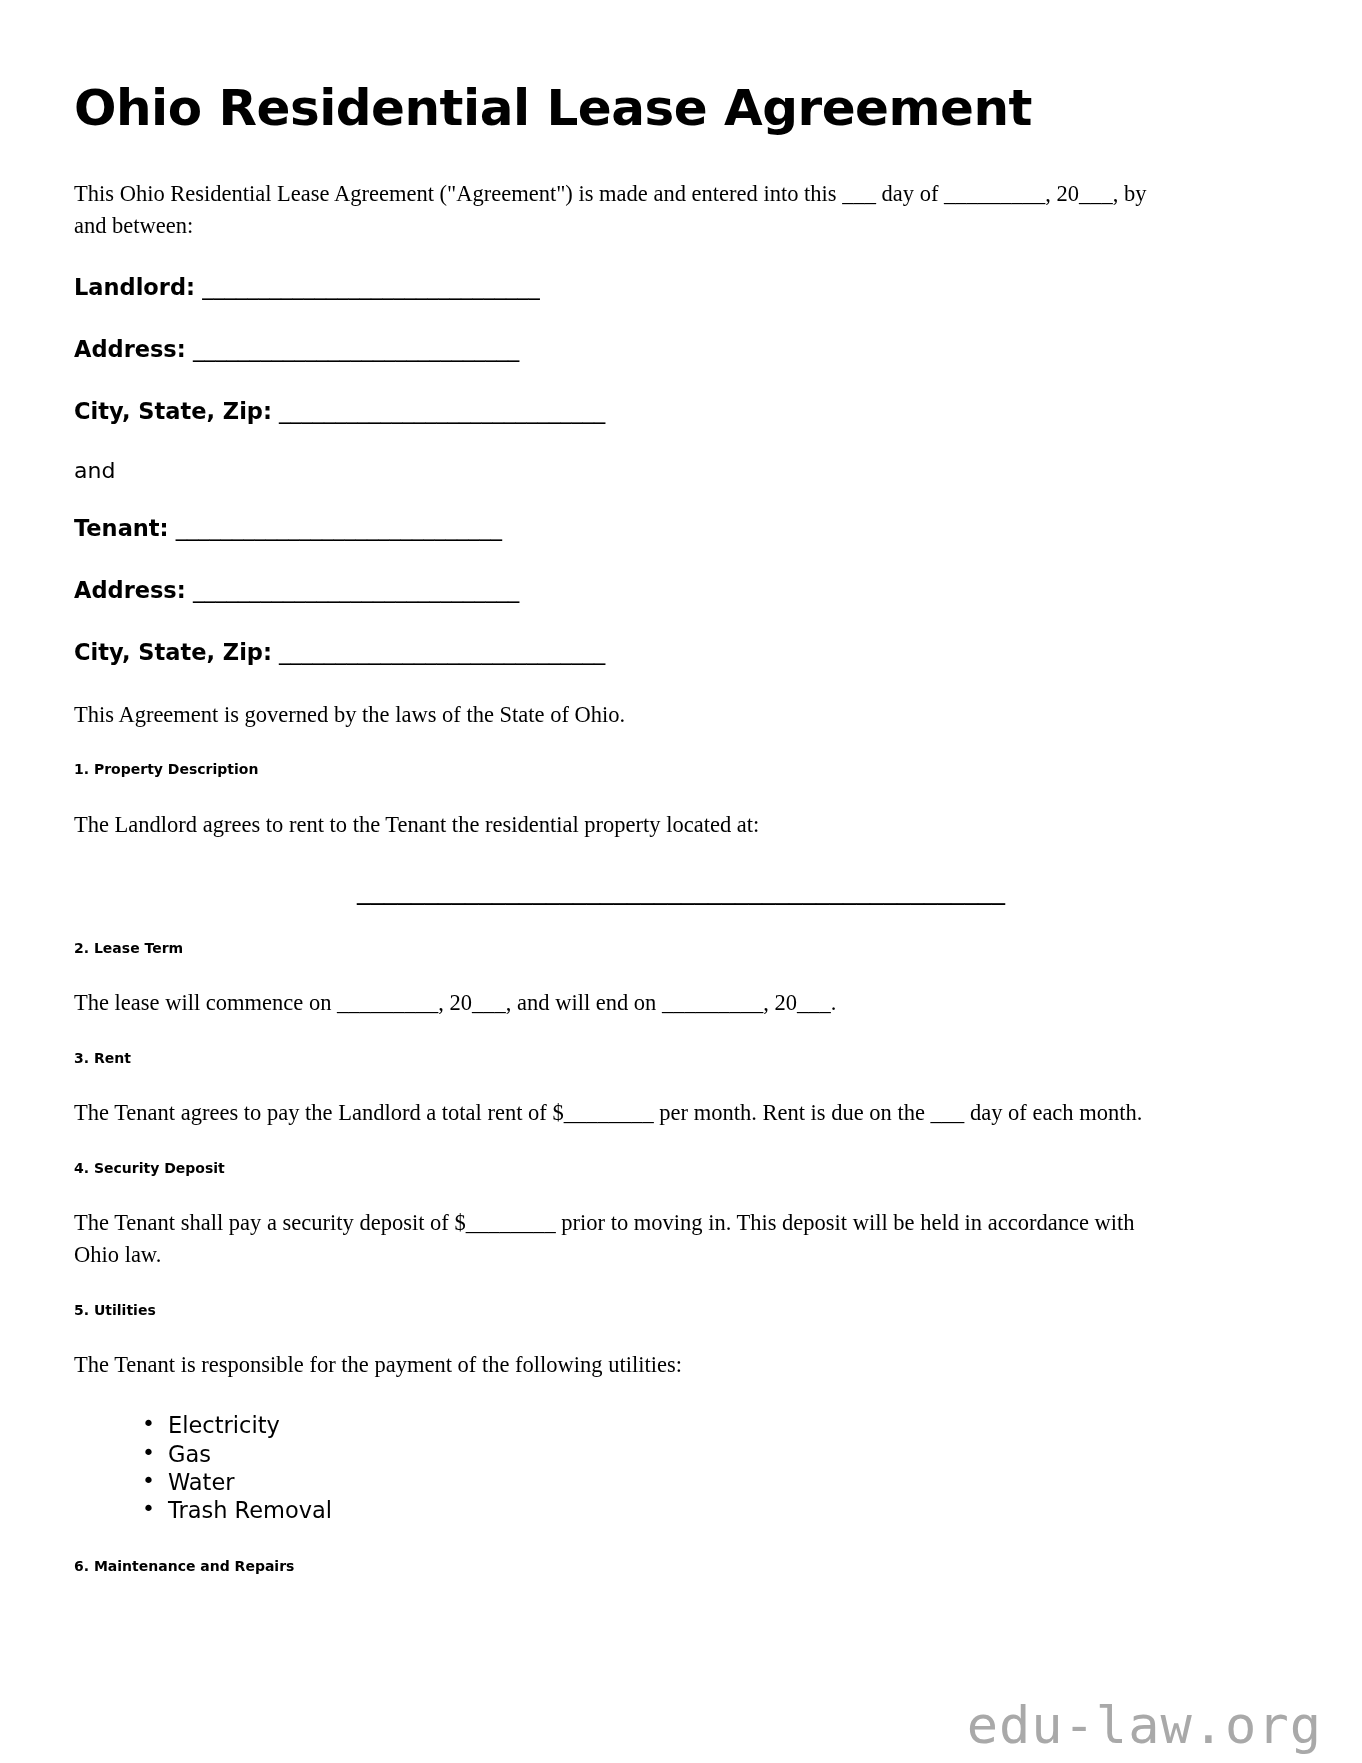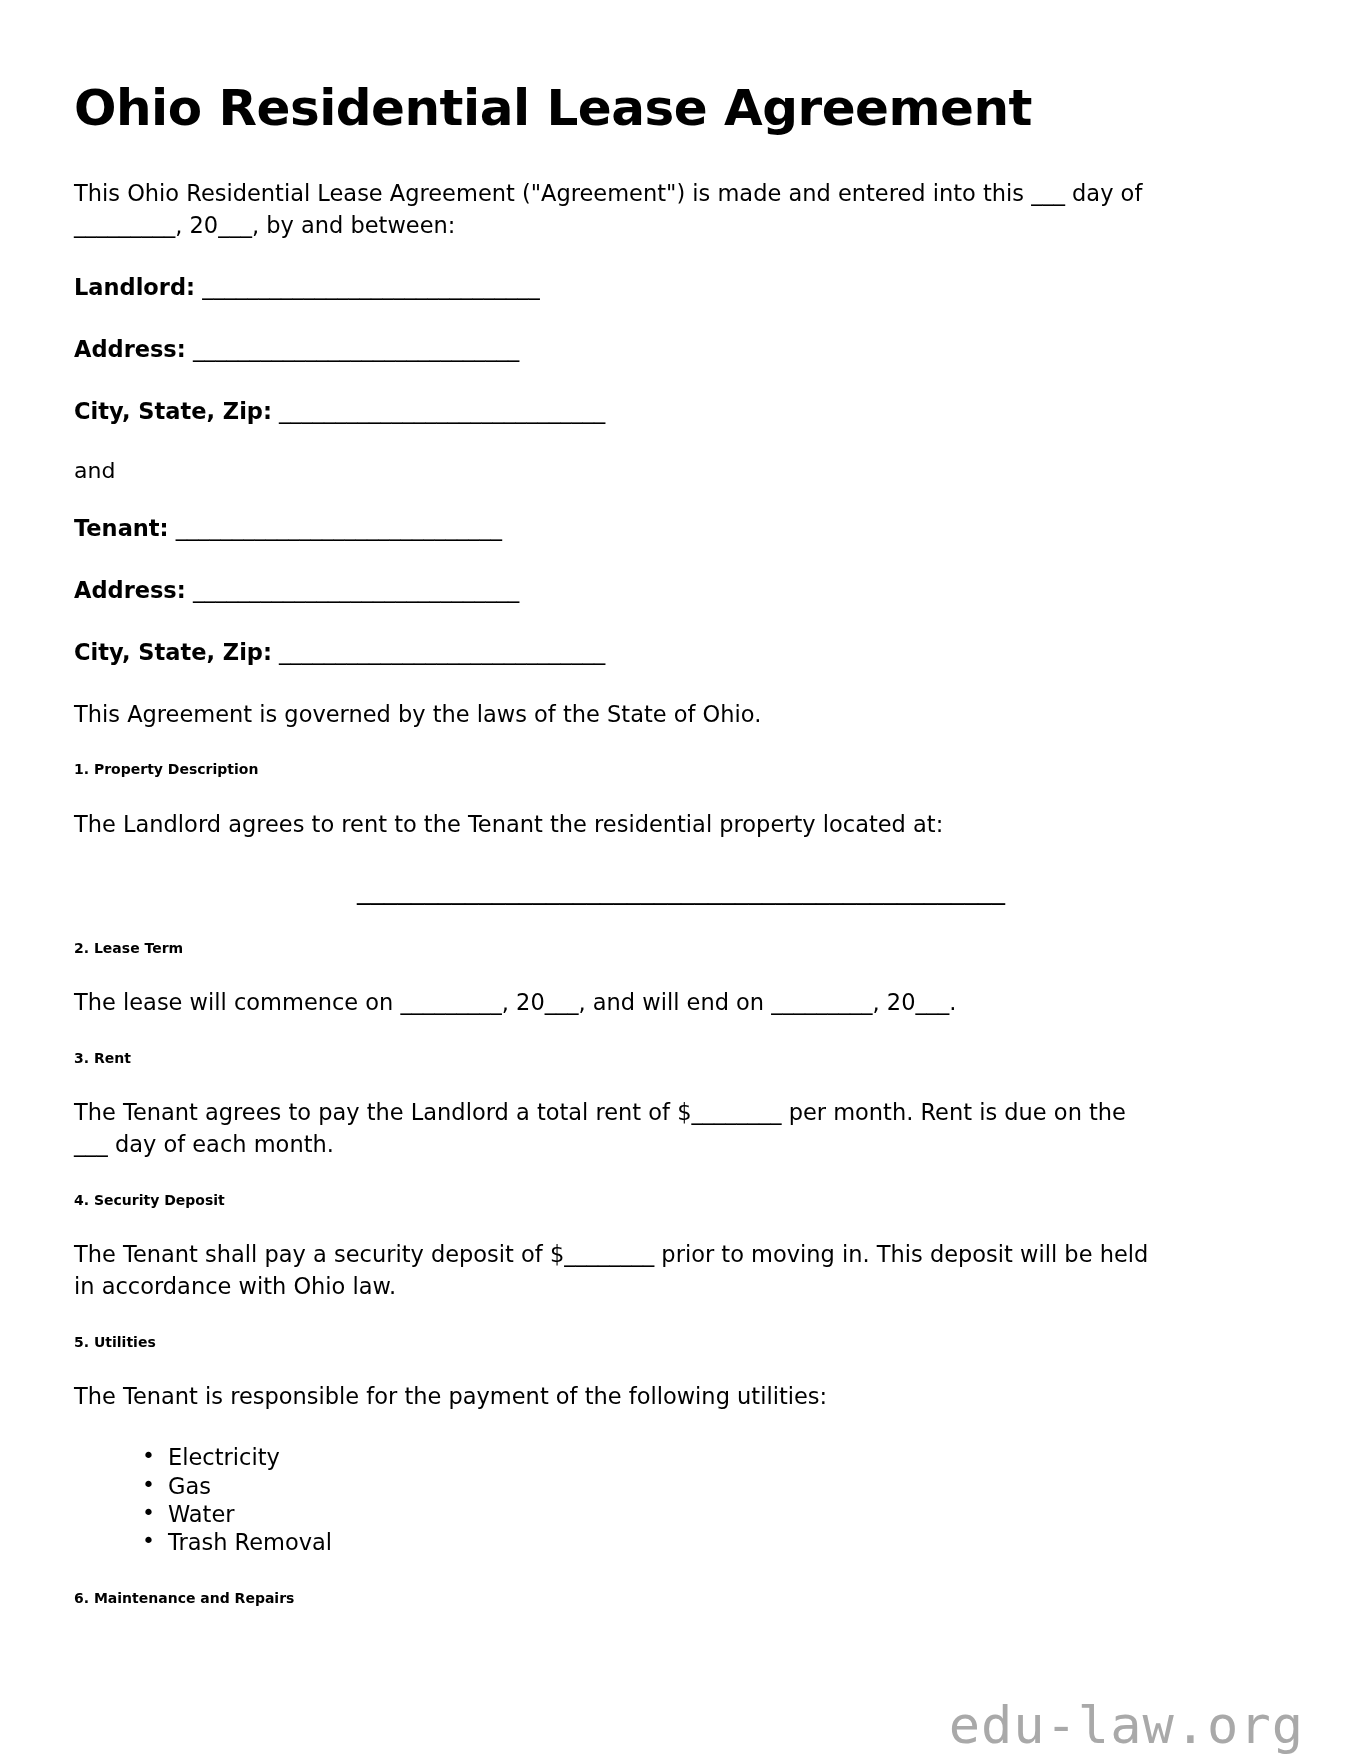--- a/index.html
+++ b/index.html
@@ -30,20 +30,21 @@
     letter-spacing: -0.5px;
     line-height: 1.12;
     margin: 18px 0 42px 0;
   }
 
   p.body-text {
     font-size: 22.5px;
     line-height: 1.42;
     margin: 0 0 30px 0;
     max-width: 1082px;
+    font-family: Liberation Serif, serif;
   }
 
   p.party-line {
     font-size: 22.5px;
     line-height: 1.42;
     margin: 0 0 30px 0;
   }
   p.party-line .lbl {
     font-weight: bold;
   }
@@ -82,21 +83,21 @@
   ul.utility-list li::before {
     content: "\2022";
     position: absolute;
     left: 0;
     top: -1px;
     font-size: 22px;
   }
 
   .watermark {
     position: absolute;
-    right: 58px;
+    right: 40px;
     bottom: 8px;
     font-family: "DejaVu Sans Mono", monospace;
     font-size: 52px;
     color: #a9a9a9;
     letter-spacing: 1px;
     white-space: nowrap;
   }
 
   .u-long { white-space: nowrap; }
 </style>

